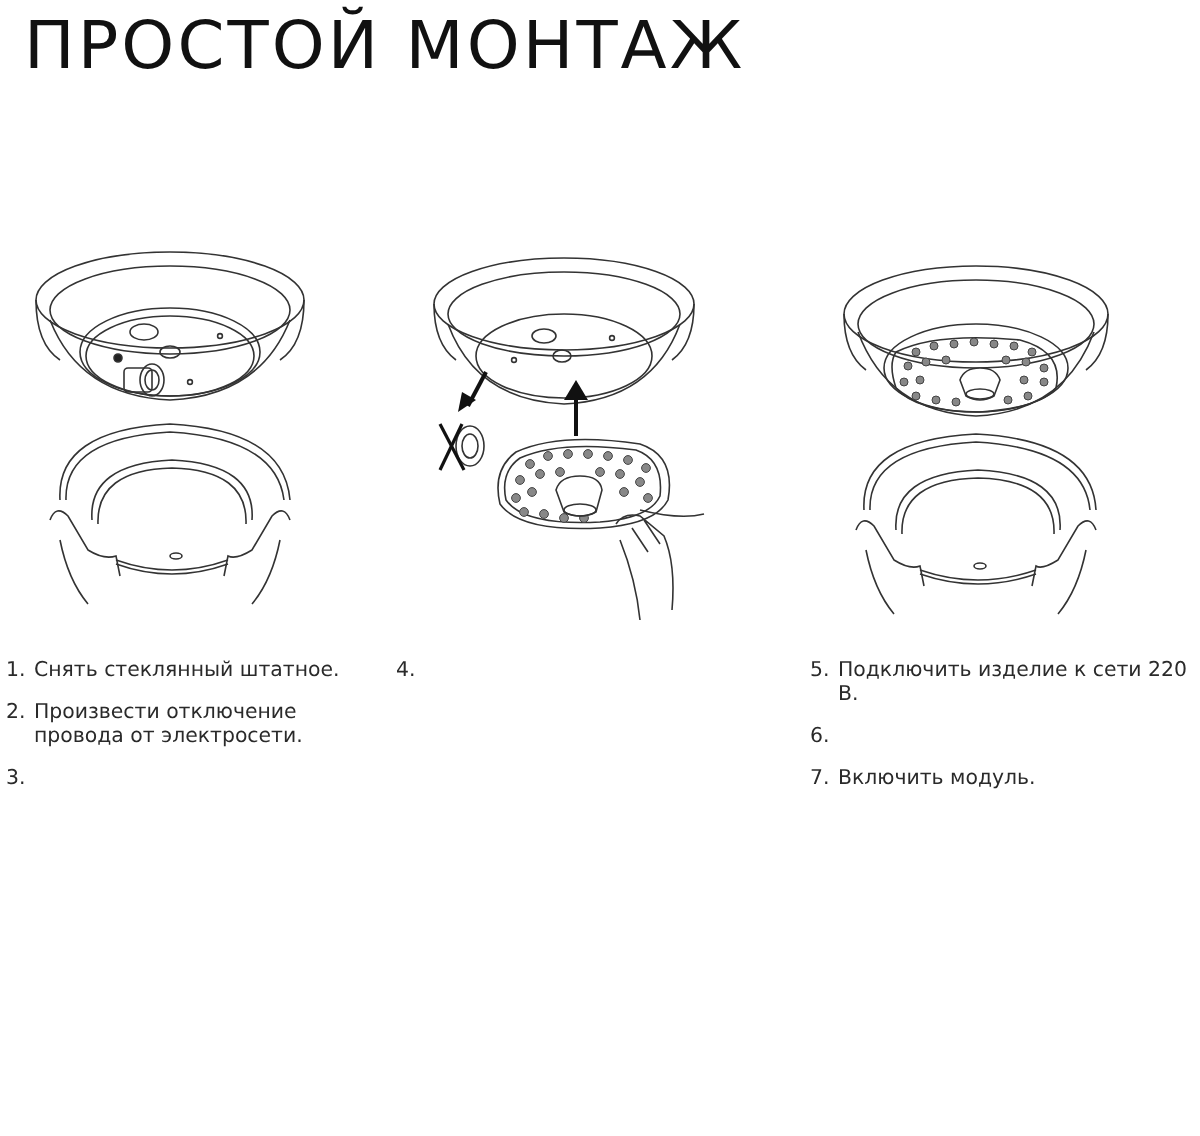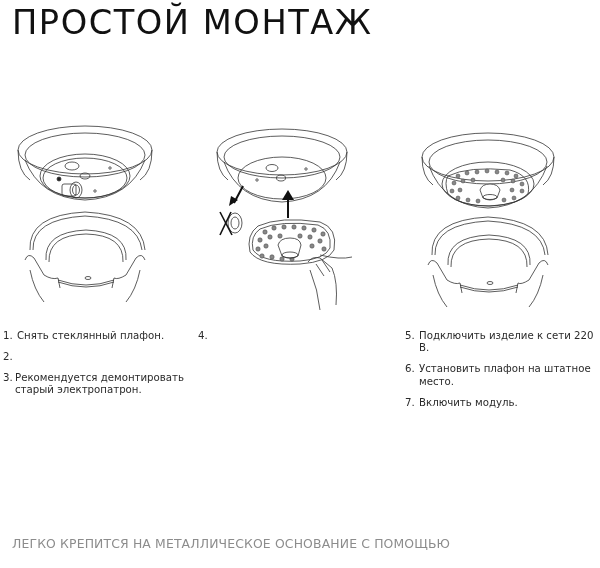--- a/index.html
+++ b/index.html
@@ -172,49 +172,46 @@
     <path d="M60 177 Q89 187 118 177"></path>
     <ellipse cx="90" cy="173" rx="3" ry="1.5"></ellipse>
     <path d="M28 155 Q31 147 37 153 L47 170 Q55 175 60 173 L62 183 M33 165 Q37 185 47 197"></path>
     <path d="M148 155 Q145 147 139 153 L129 170 Q121 175 118 173 L116 183 M143 165 Q139 185 129 197"></path>
   </svg>
 </div>
 
 <div class="steps" style="left:3px; width:190px;">
   <div class="step">
     <span class="num">1.</span>
-    <span class="txt">Снять стеклянный плафон.</span>
+    <span class="txt">Снять стеклянный штатное.</span>
   </div>
   <div class="step">
     <span class="num">2.</span>
+    <span class="txt">Произвести отключение
+провода от электросети.</span>
   </div>
   <div class="step">
     <span class="num wide">3.</span>
-    <span class="txt">Рекомендуется демонтировать
-старый электропатрон.</span>
   </div>
 </div>
 
 <div class="steps" style="left:198px; width:200px;">
   <div class="step">
     <span class="num">4.</span>
   </div>
 </div>
 
 <div class="steps" style="left:405px; width:200px;">
   <div class="step">
     <span class="num">5.</span>
     <span class="txt">Подключить изделие к сети 220 В.</span>
   </div>
   <div class="step">
     <span class="num">6.</span>
-    <span class="txt">Установить  плафон на штатное
-место.</span>
   </div>
   <div class="step">
     <span class="num">7.</span>
     <span class="txt">Включить модуль.</span>
   </div>
 </div>
 
 <div class="footer">
-  <div>ЛЕГКО КРЕПИТСЯ НА МЕТАЛЛИЧЕСКОЕ ОСНОВАНИЕ С ПОМОЩЬЮ</div>
 </div>
 
 </body></html>

